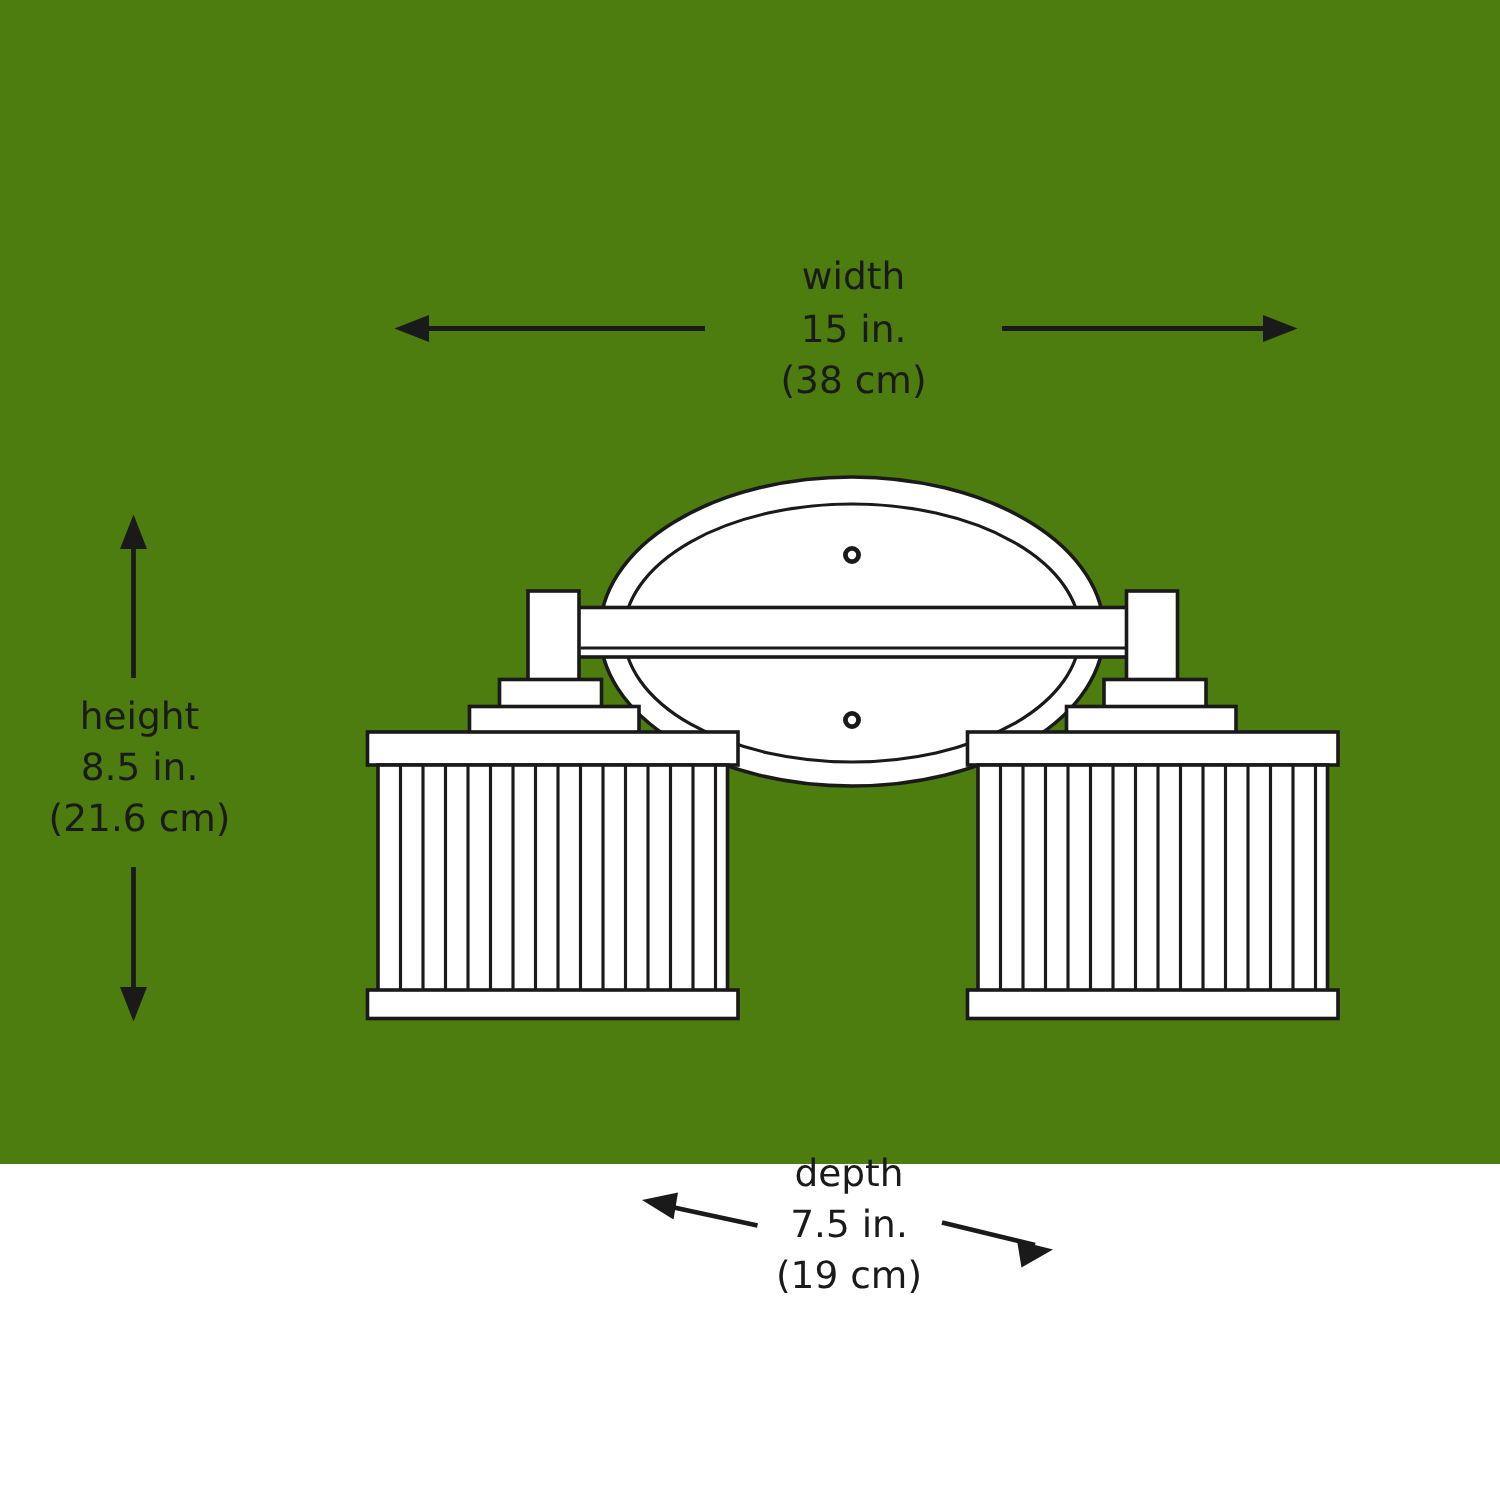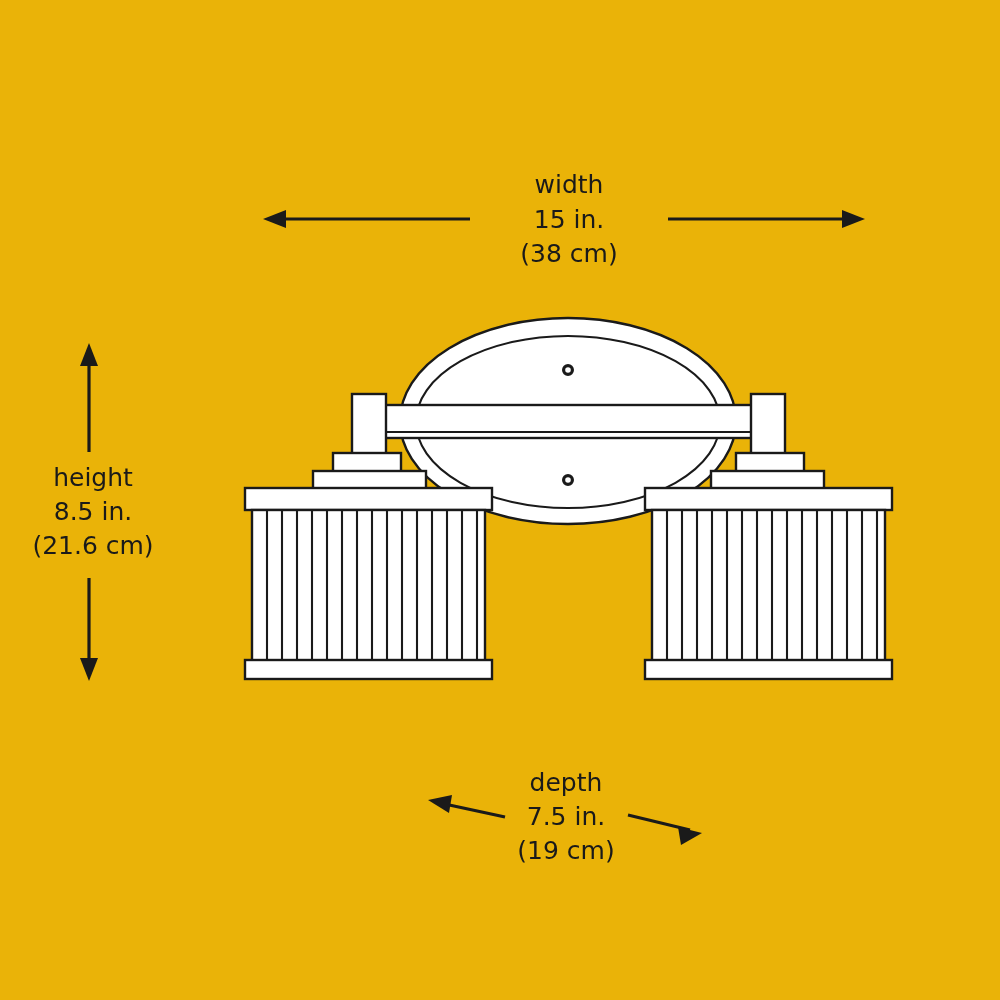--- a/index.html
+++ b/index.html
@@ -9,22 +9,22 @@
   }
   body {
     width: 1000px;
     height: 1000px;
     font-family: "DejaVu Sans", "Liberation Sans", sans-serif;
     overflow: hidden;
   }
   #diagram-root {
     position: relative;
     width: 1000px;
-    height: 1000px;
-    background: #eab308;
+    height: 776px;
+    background: #4d7c0f;
   }
   svg.diagram {
     position: absolute;
     top: 0;
     left: 0;
     width: 1000px;
     height: 1000px;
     display: block;
   }
   .dim-text {

